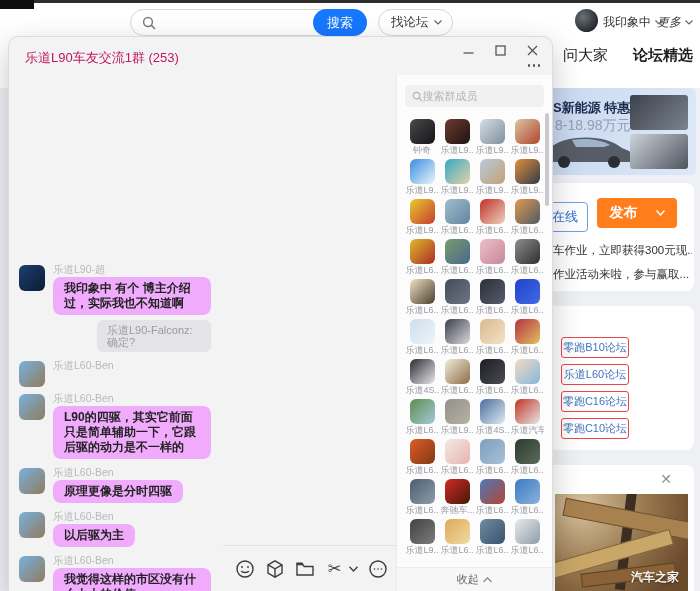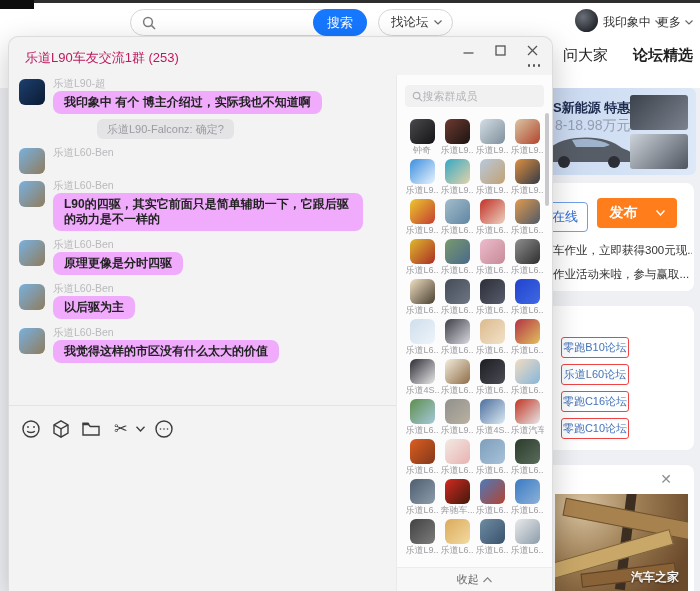--- a/index.html
+++ b/index.html
@@ -13,21 +13,21 @@
   .top-corner { position:absolute; top:0; left:0; width:34px; height:9px; background:#0d0d0d; z-index:61; }
 
   .search-pill { position:absolute; left:130px; top:9px; width:237px; height:27px; border:1px solid #d6d6d6; border-radius:15px; background:#fff; }
   .search-pill .mag { position:absolute; left:11px; top:6px; }
   .search-pill input { position:absolute; left:30px; top:1px; width:150px; height:23px; border:none; outline:none; font-size:12px; background:transparent; }
   .search-btn { position:absolute; right:-1px; top:-1px; width:54px; height:27px; border:none; border-radius:15px; background:#1677ff; color:#fff; font-size:13px; cursor:pointer; font-family:inherit; }
   .find-forum { position:absolute; left:378px; top:9px; height:27px; padding:0 10px 0 12px; border:1px solid #d6d6d6; border-radius:15px; background:#fff; font-size:12.5px; color:#333; display:flex; align-items:center; gap:5px; cursor:pointer; font-family:inherit; }
 
   .user-avatar-top { position:absolute; left:575px; top:9px; width:23px; height:23px; border-radius:50%; background:radial-gradient(circle at 35% 35%, #6b7078, #23262c 75%); }
   .nav-drop { position:absolute; top:14px; font-size:12px; color:#333; display:flex; align-items:center; gap:4px; cursor:pointer; }
-  .nav-drop.site { left:603px; } .nav-drop.more { left:657px; }
+  .nav-drop.site { left:603px; } .nav-drop.more { left:657px;font-style:italic; }
 
   .site-tab { position:absolute; top:46px; font-size:15px; color:#1f1f1f; cursor:pointer; }
   .site-tab.ask { left:563px; } .site-tab.featured { left:633px; font-weight:bold; }
 
   
   .banner { position:absolute; left:500px; right:4px; top:88px; height:87px; background:linear-gradient(100deg,#c3d3ee,#dde9f8); border-radius:6px; overflow:hidden; }
   .banner-title { position:absolute; left:53px; top:11px; font-size:13px; font-weight:bold; color:#1b2a4d; white-space:nowrap; }
   .banner-price { position:absolute; left:55px; top:29px; font-size:14px; color:#949db0; white-space:nowrap; }
   .banner-car { position:absolute; left:38px; top:40px; }
   .banner-ph { position:absolute; right:8px; width:58px; height:35px; border-radius:3px; }
@@ -60,21 +60,21 @@
   .chat-window { position:absolute; left:8px; top:36px; width:545px; height:555px; background:#f3f3f4; border:1px solid #dcdcdc; border-bottom:none; border-radius:10px 10px 0 0; box-shadow:0 10px 30px rgba(0,0,0,.22); z-index:10; }
   .titlebar { position:relative; height:38px; }
   .win-title { position:absolute; left:16px; top:12px; font-size:13px; color:#be185d; }
   .win-controls { position:absolute; right:14px; top:8px; display:flex; gap:21px; align-items:center; }
   .win-controls span { cursor:pointer; }
   .more-dots { position:absolute; right:12px; top:27px; display:flex; gap:2.5px; cursor:pointer; }
   .more-dots i { width:2.5px; height:2.5px; border-radius:50%; background:#555; }
 
   .win-body { position:absolute; top:38px; left:0; right:0; bottom:0; display:flex; }
 
-  .chat-pane { width:388px; display:flex; flex-direction:column; }
+  .chat-pane { width:388px; display:flex; flex-direction:row;align-items:flex-end; }
   .messages { height:330px; overflow:hidden; padding:2px 12px 0 10px; }
   .msg { position:relative; margin-bottom:7px; min-height:26px; }
   .msg .avatar { position:absolute; left:0; top:2px; width:26px; height:26px; border-radius:6px; cursor:pointer; }
   .msg .content { margin-left:34px; }
   .msg .name { font-size:10.5px; color:#b9b9bd; height:12px; line-height:12px; margin-bottom:2px; }
   .msg .bubble { display:table; background:#f0abfc; border-radius:8px; padding:4px 11px; font-size:12px; line-height:15px; color:#222; max-width:310px;font-weight:bold; }
   .msg .quote { display:table; background:#e4e4e6; border-radius:6px; padding:4px 10px; font-size:11px; line-height:12px; color:#9a9aa0; margin-top:5px; cursor:pointer;margin-left:44px; }
 
   .toolbar { height:46px; border-top:1px solid #e3e3e3; display:flex; align-items:center; padding-left:10px; }
   .tool { width:24px; height:24px; margin-right:6px; display:flex; align-items:center; justify-content:center; cursor:pointer; color:#3c3c3c; }

